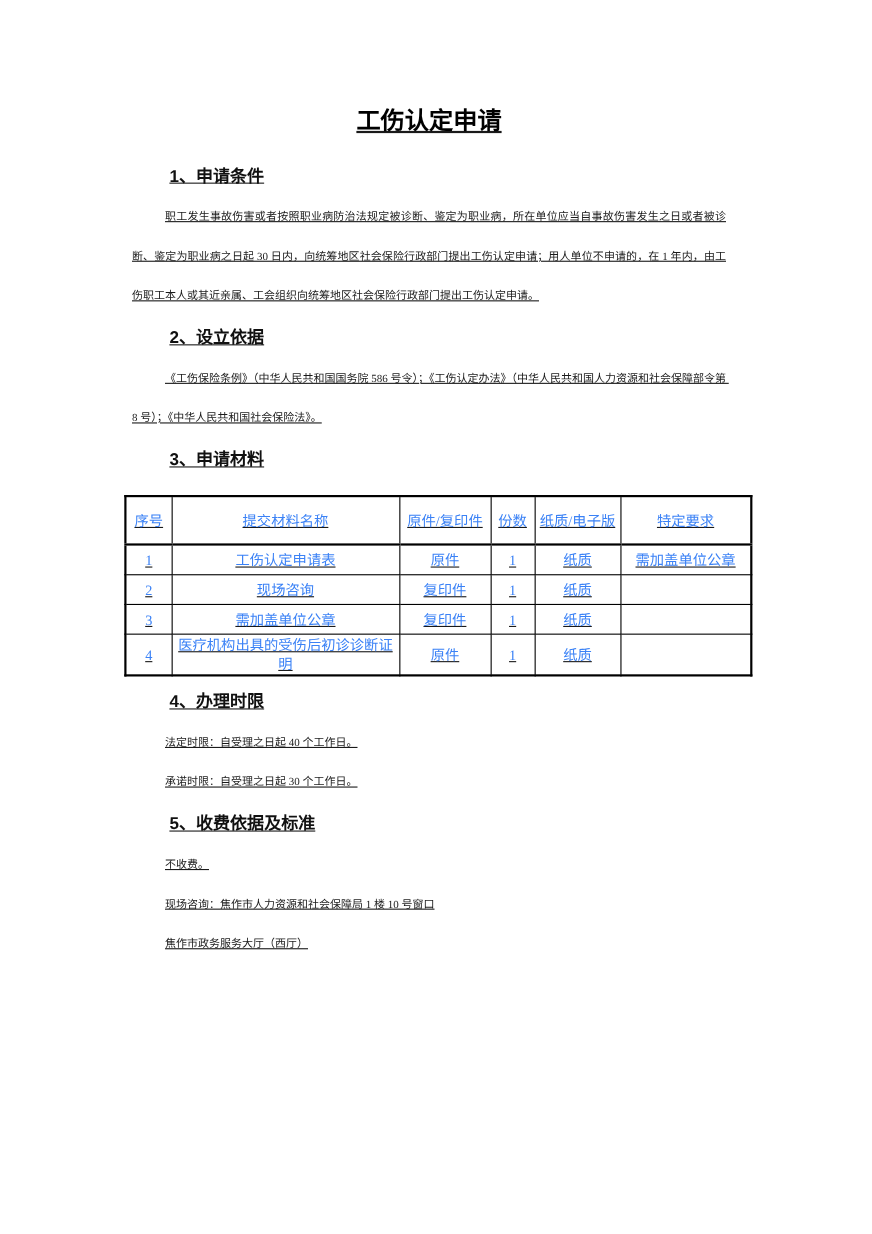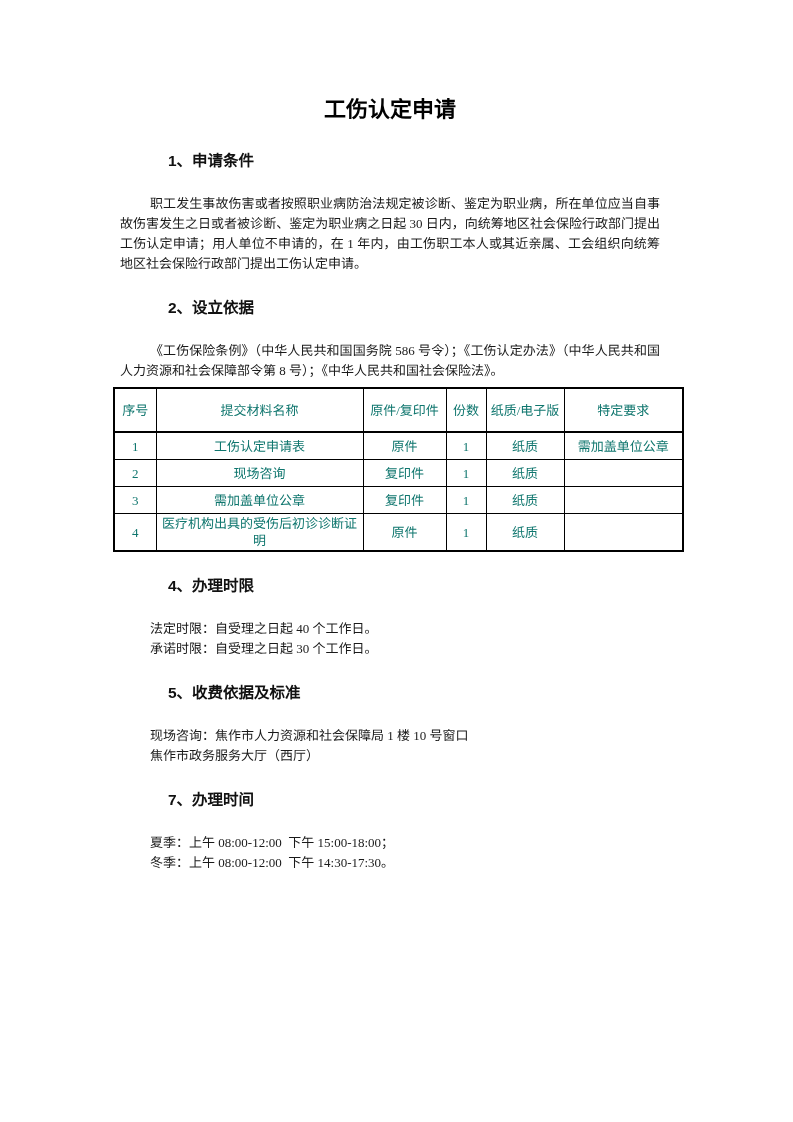--- a/index.html
+++ b/index.html
@@ -5,56 +5,57 @@
   html,body{margin:0;padding:0;background:#ffffff;}
   .page{
     position:relative;
     width:793px;height:1122px;
     background:#ffffff;
     box-sizing:border-box;
     padding:95px 133px 40px 120px;
     color:#1a1a1a;
     font-family:"Liberation Serif","DejaVu Serif",serif;
     overflow:hidden;
+    text-decoration:underline;
   }
   .doc-title{
     margin:0 0 20px 0;
     font-family:"Liberation Sans","DejaVu Sans",sans-serif;
     font-weight:bold;
     font-size:22px;
     line-height:30px;
     text-align:center;
     color:#000000;
   }
   .sec-heading{
-    margin:18px;
+    margin:4px;
     font-family:"Liberation Sans","DejaVu Sans",sans-serif;
     font-weight:bold;
     font-size:15.5px;
     line-height:31px;
     text-indent:30px;
     color:#111111;
   }
   .para{
     margin:0;
-    font-size:13px;
-    line-height:20px;
+    font-size:10px;
+    line-height:36px;
     text-indent:30px;
     text-align:justify;
     white-space:pre-wrap;
     color:#1a1a1a;
   }
   table.materials{
     border-collapse:collapse;
     table-layout:fixed;
     width:569px;
-    margin:6px 0 8px -7px;
+    margin:16px 0 8px -7px;
     border:2px solid #000000;
     font-size:13px;
-    color:#0f766e;
+    color:#3b82f6;
   }
   table.materials th, table.materials td{
     border:1px solid #000000;
     text-align:center;
     vertical-align:middle;
     padding:1px 4px;
     line-height:17px;
     font-weight:normal;
     overflow:hidden;
     word-break:break-all;
@@ -78,20 +79,21 @@
     <div class="sec-heading">1、申请条件</div>
     <p class="para">职工发生事故伤害或者按照职业病防治法规定被诊断、鉴定为职业病，所在单位应当自事故伤害发生之日或者被诊断、鉴定为职业病之日起 30 日内，向统筹地区社会保险行政部门提出工伤认定申请；用人单位不申请的，在 1 年内，由工伤职工本人或其近亲属、工会组织向统筹地区社会保险行政部门提出工伤认定申请。</p>
   </div>
 
   <div>
     <div class="sec-heading">2、设立依据</div>
     <p class="para">《工伤保险条例》（中华人民共和国国务院 586 号令）；《工伤认定办法》（中华人民共和国人力资源和社会保障部令第 8 号）；《中华人民共和国社会保险法》。</p>
   </div>
 
   <div>
+    <div class="sec-heading">3、申请材料</div>
 
     <table class="materials">
       <colgroup>
         <col style="width:42px">
           <col style="width:207px">
           <col style="width:83px">
         <col style="width:40px">
           <col style="width:78px">
           <col style="width:119px">
       </colgroup>
@@ -143,26 +145,22 @@
   </div>
 
   <div>
     <div class="sec-heading">4、办理时限</div>
     <p class="para">法定时限：自受理之日起 40 个工作日。</p>
     <p class="para">承诺时限：自受理之日起 30 个工作日。</p>
   </div>
 
   <div>
     <div class="sec-heading">5、收费依据及标准</div>
+    <p class="para">不收费。</p>
   </div>
 
   <div>
     <p class="para">现场咨询：焦作市人力资源和社会保障局 1 楼 10 号窗口</p>
     <p class="para">焦作市政务服务大厅（西厅）</p>
   </div>
 
-  <div>
-    <div class="sec-heading">7、办理时间</div>
-    <p class="para">夏季：上午 08:00-12:00  下午 15:00-18:00；</p>
-    <p class="para">冬季：上午 08:00-12:00  下午 14:30-17:30。</p>
-  </div>
 
 </div>
 
 </body></html>

